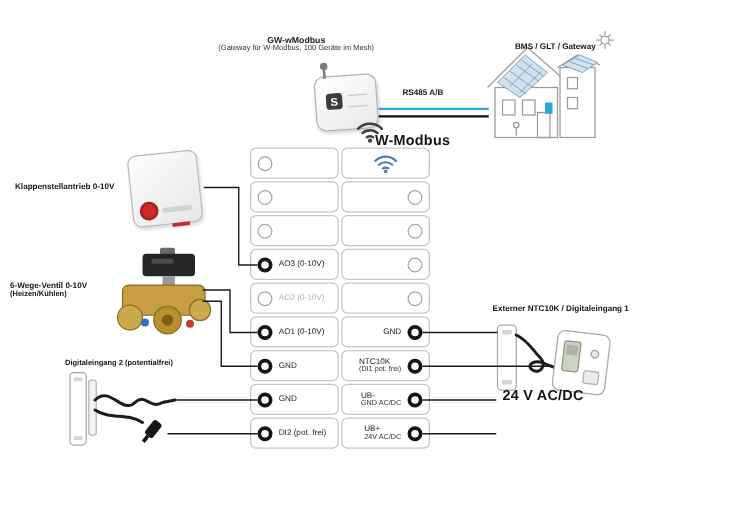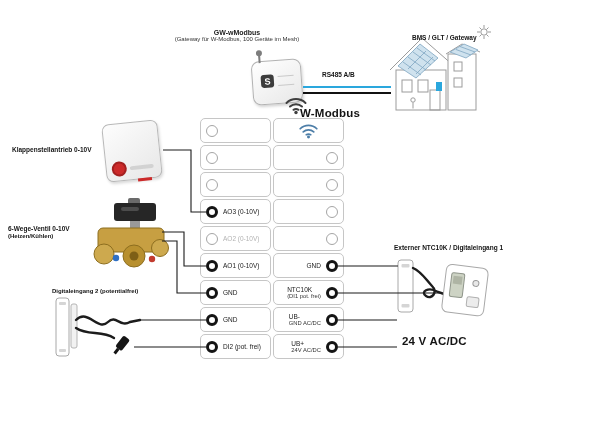--- a/index.html
+++ b/index.html
@@ -251,21 +251,21 @@
     <path d="M21 16 C 30 20, 34 28, 40 34 C 46 40, 40 48, 34 44 C 28 40, 36 34, 46 40 L 52 42" fill="none" stroke="#1c1c1c" stroke-width="2.4" stroke-linecap="round"></path>
     <g transform="rotate(7 72 38)">
       <rect x="52" y="14" width="42" height="48" rx="6" fill="#ffffff" stroke="#a8a8a8"></rect>
       <rect x="58" y="22" width="13" height="24" rx="2" fill="#cdd3c4" stroke="#8f958a"></rect>
       <rect x="60" y="25" width="9" height="8" fill="#aeb4a4"></rect>
       <circle cx="83" cy="30" r="3" fill="#e8e8e8" stroke="#9a9a9a"></circle>
       <rect x="76" y="44" width="12" height="10" rx="2" fill="#ececec" stroke="#b0b0b0"></rect>
     </g>
   </svg>
 
-  <div class="abs lbl lbl-big" style="left:402px;top:334px">24 V AC/DC</div>
+  <div class="abs lbl lbl-big" style="left:402px;top:310px">24 V AC/DC</div>
 
   <svg class="abs" style="left:0;top:0;width:600px;height:424px;pointer-events:none" viewBox="0 0 600 424">
     <g fill="none" stroke="#1a1a1a" stroke-width="1.1">
       <path d="M163 150 H191 V212 H206"></path>
       <path d="M162 232 H184 V266 H206"></path>
       <path d="M162 241 H177 V293 H206"></path>
       <path d="M141 320 H206"></path>
       <path d="M134 347 H206"></path>
       <path d="M338 266 H398"></path>
       <path d="M338 293 H440"></path>

